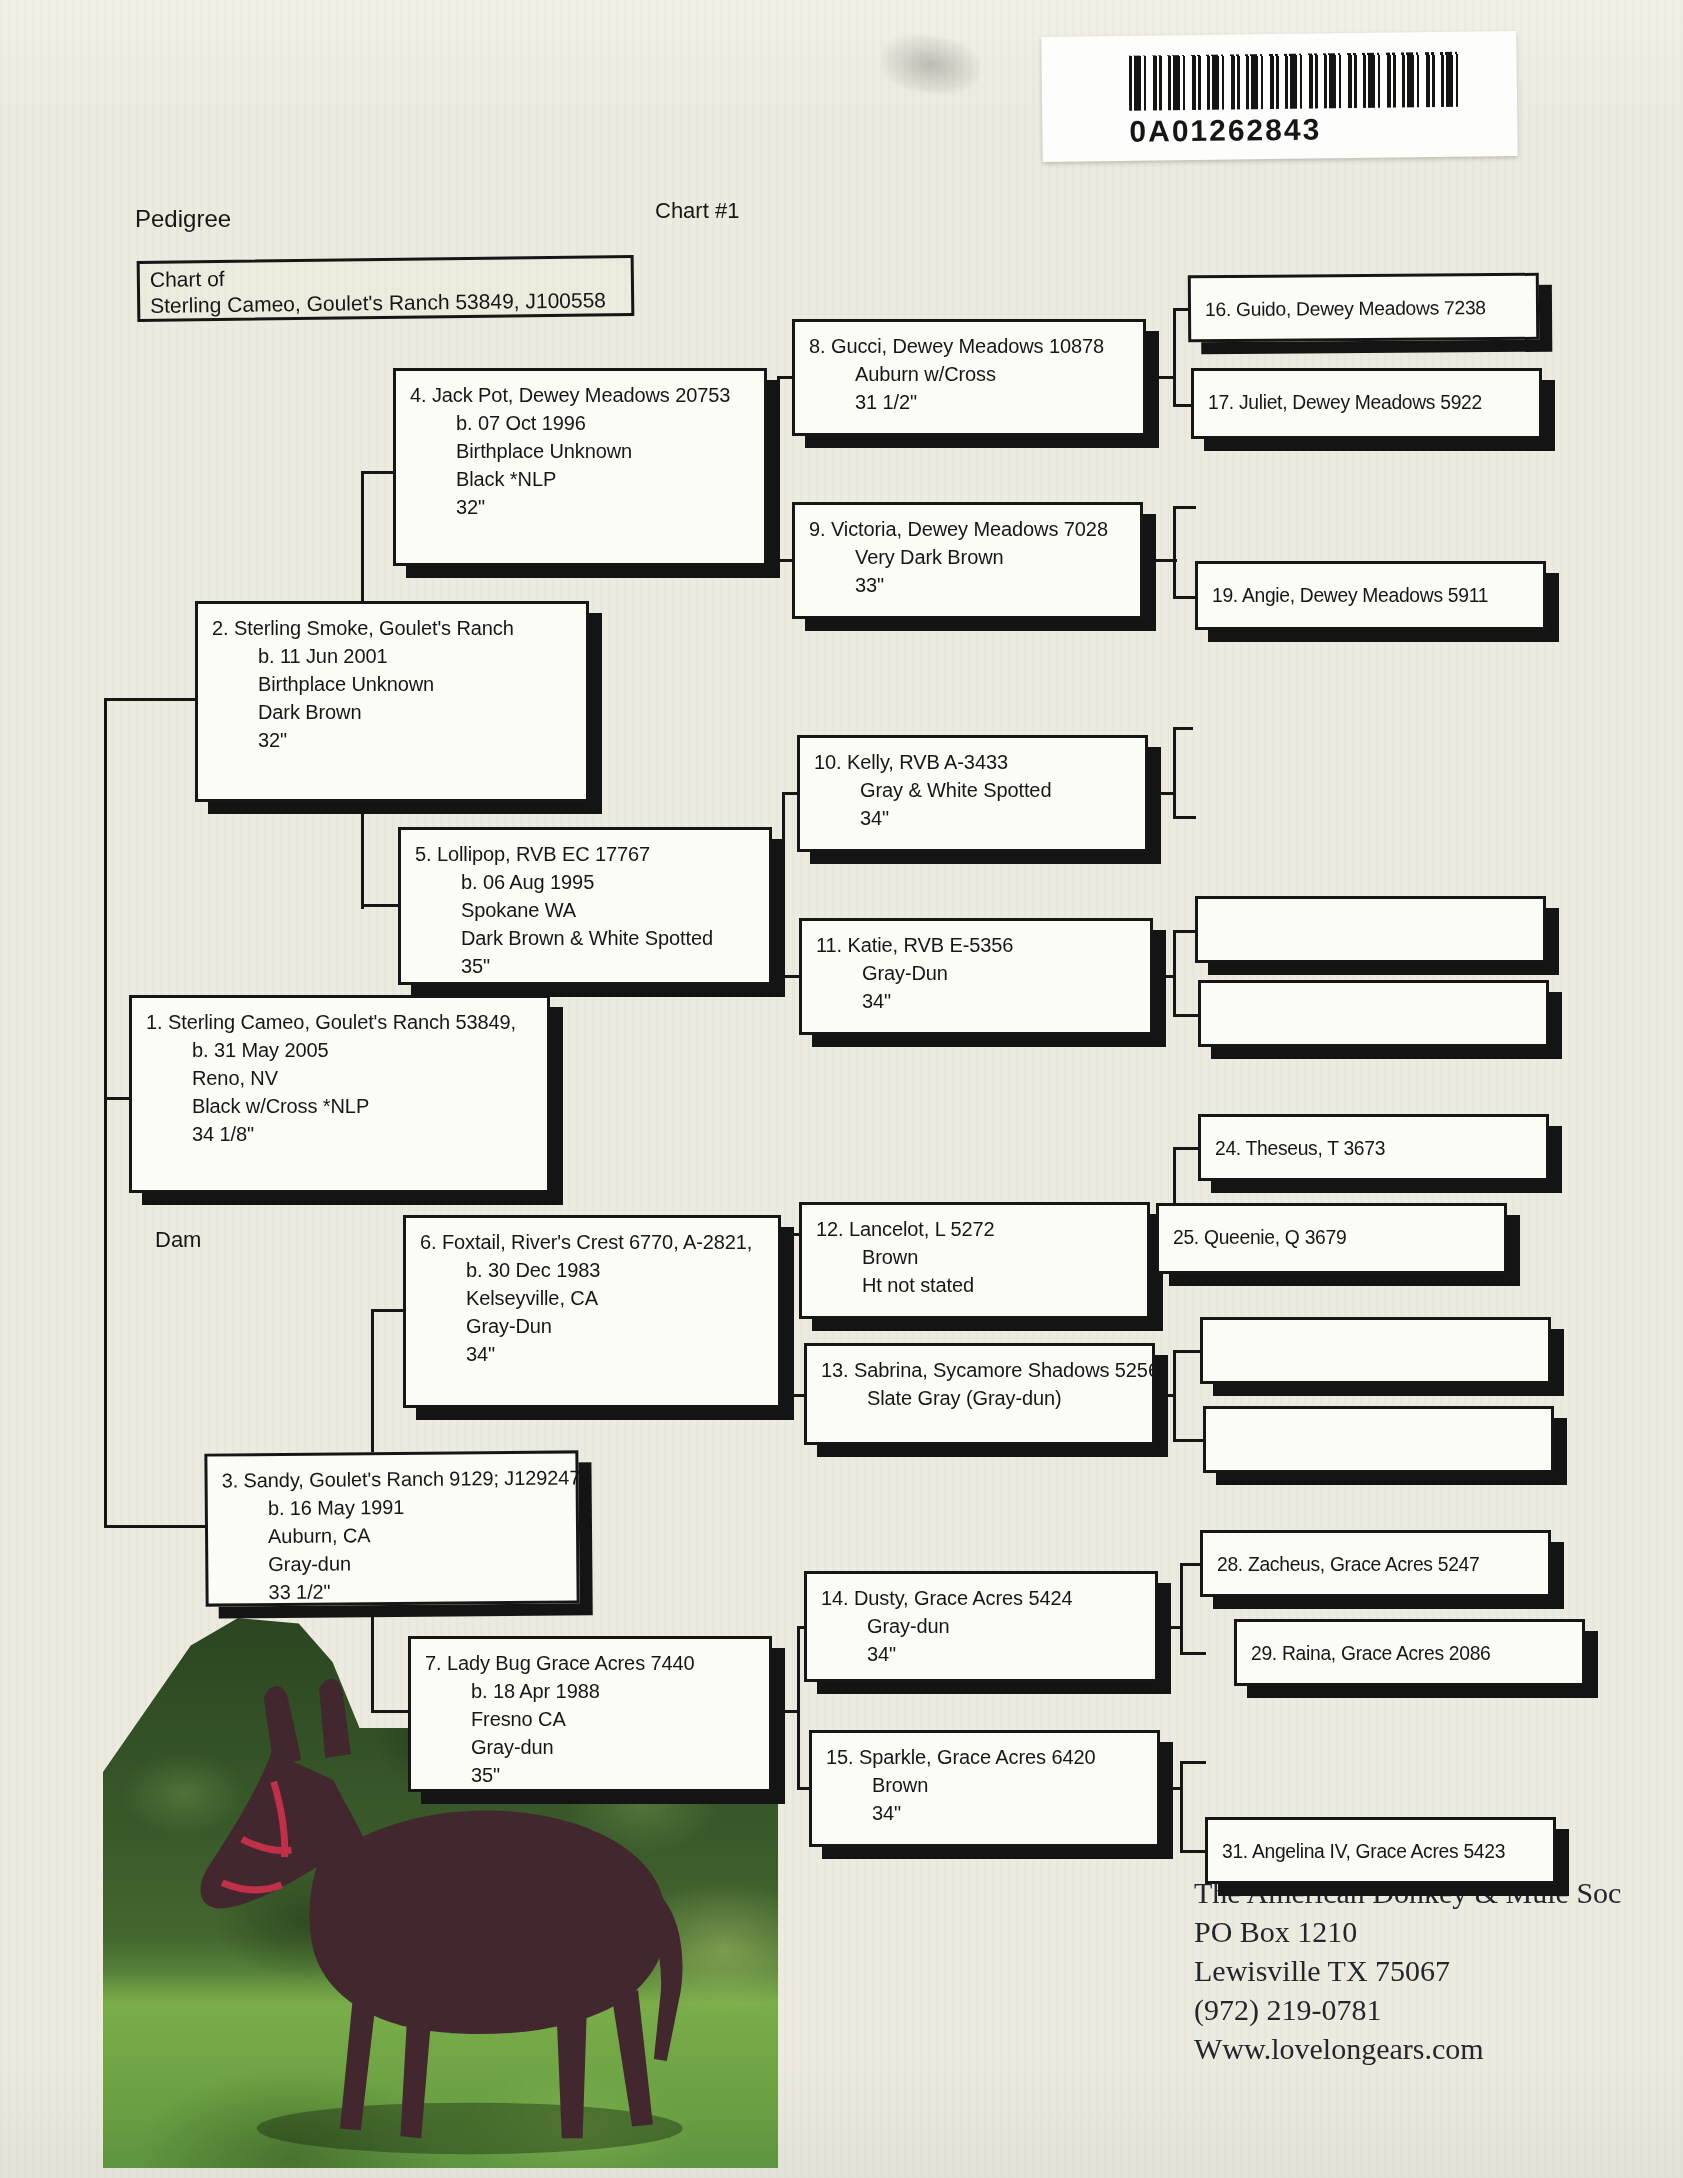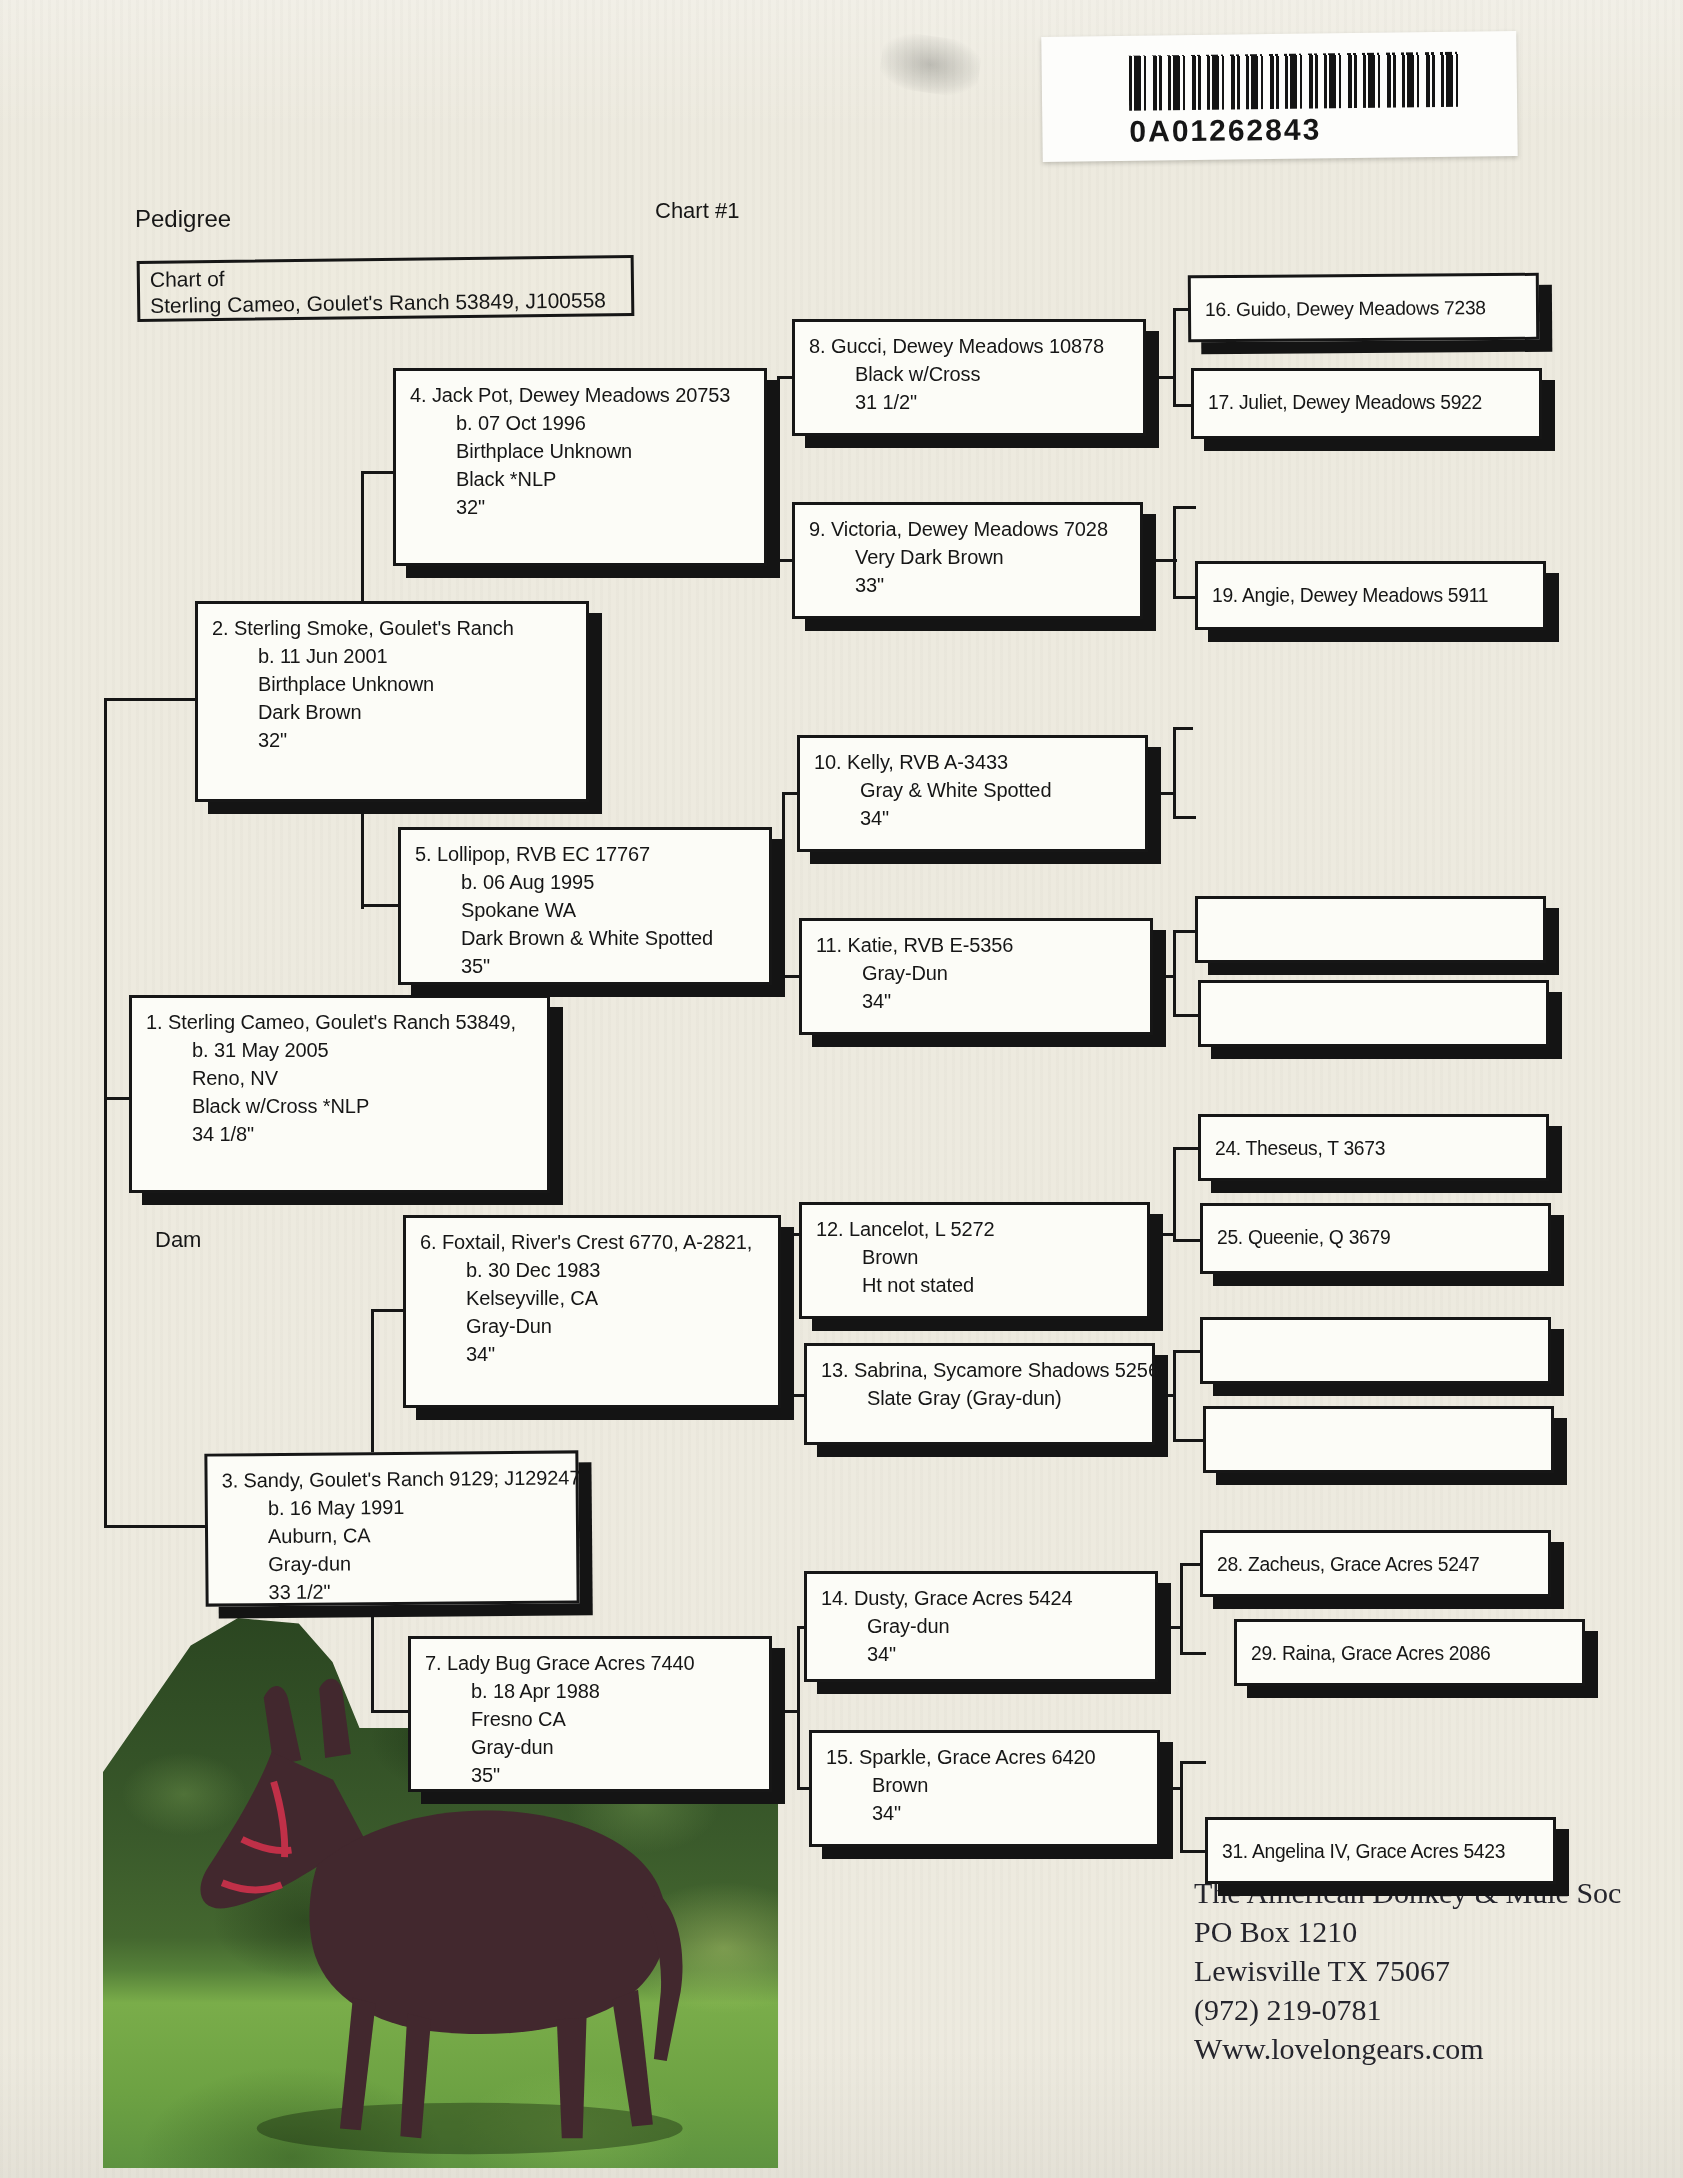--- a/index.html
+++ b/index.html
@@ -163,21 +163,21 @@
     </div>
   <div class="pbox" style="left:408px;top:1636px;width:364px;height:156px">
       <div class="pline">7. Lady Bug Grace Acres 7440</div>
       <div class="pline">b. 18 Apr 1988</div>
       <div class="pline">Fresno CA</div>
       <div class="pline">Gray-dun</div>
       <div class="pline">35"</div>
     </div>
   <div class="pbox" style="left:792px;top:319px;width:354px;height:117px">
       <div class="pline">8. Gucci, Dewey Meadows 10878</div>
-      <div class="pline">Black w/Cross</div>
+      <div class="pline">Auburn w/Cross</div>
       <div class="pline">31 1/2"</div>
     </div>
   <div class="pbox" style="left:792px;top:502px;width:351px;height:117px">
       <div class="pline">9. Victoria, Dewey Meadows 7028</div>
       <div class="pline">Very Dark Brown</div>
       <div class="pline">33"</div>
     </div>
   <div class="pbox" style="left:797px;top:735px;width:351px;height:117px">
       <div class="pline">10. Kelly, RVB A-3433</div>
       <div class="pline">Gray &amp; White Spotted</div>
@@ -214,21 +214,21 @@
       <div class="pline">17. Juliet, Dewey Meadows 5922</div>
     </div>
   <div class="pbox single" style="left:1195px;top:561px;width:351px;height:69px">
       <div class="pline">19. Angie, Dewey Meadows 5911</div>
     </div>
   <div class="pbox single" style="left:1195px;top:896px;width:351px;height:67px"></div>
   <div class="pbox single" style="left:1198px;top:980px;width:351px;height:67px"></div>
   <div class="pbox single" style="left:1198px;top:1114px;width:351px;height:67px">
       <div class="pline">24. Theseus, T 3673</div>
     </div>
-  <div class="pbox single" style="left:1200px;top:1203px;width:351px;height:71px">
+  <div class="pbox single" style="left:1156px;top:1203px;width:351px;height:71px">
       <div class="pline">25. Queenie, Q 3679</div>
     </div>
   <div class="pbox single" style="left:1200px;top:1317px;width:351px;height:67px"></div>
   <div class="pbox single" style="left:1203px;top:1406px;width:351px;height:67px"></div>
   <div class="pbox single" style="left:1200px;top:1530px;width:351px;height:67px">
       <div class="pline">28. Zacheus, Grace Acres 5247</div>
     </div>
   <div class="pbox single" style="left:1234px;top:1619px;width:351px;height:67px">
       <div class="pline">29. Raina, Grace Acres 2086</div>
     </div>

